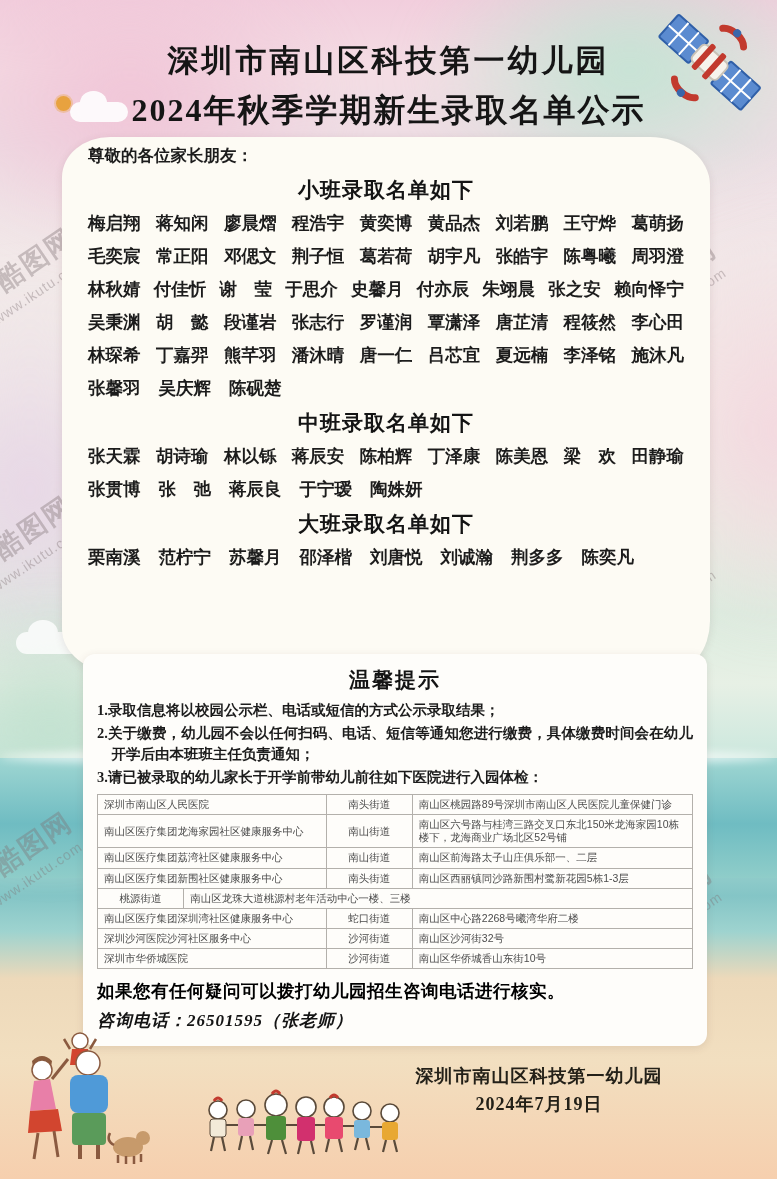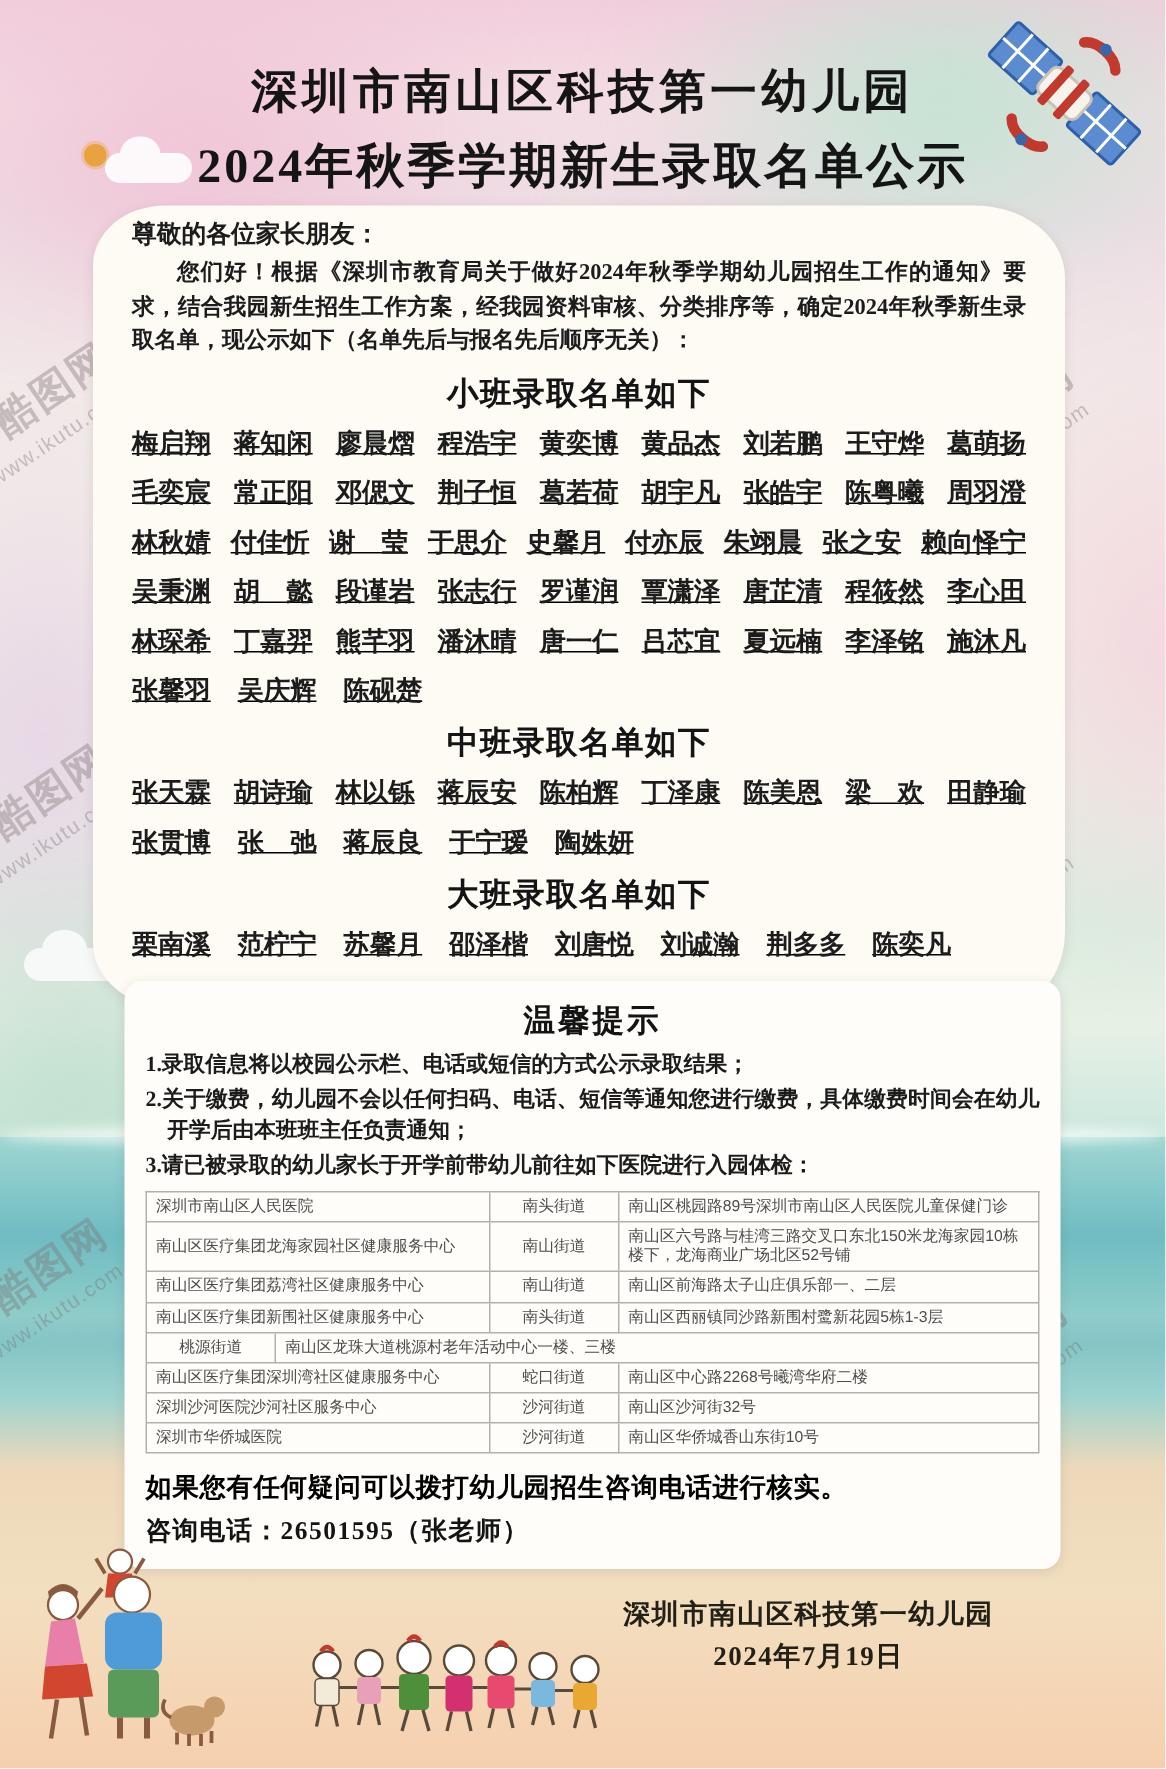--- a/index.html
+++ b/index.html
@@ -43,37 +43,37 @@
     border-radius:48px 60px 42px 56px/40px 48px 52px 44px;box-shadow:0 2px 8px rgba(90,60,60,.12);
     padding:8px 26px;box-sizing:border-box;}
   .card2{position:absolute;left:83px;top:654px;width:624px;height:392px;background:#fefdfa;
     border-radius:12px;box-shadow:0 2px 8px rgba(90,60,60,.12);padding:10px 14px;box-sizing:border-box;}
 
   .salutation{font-size:16.5px;font-weight:bold;color:#1c1c1c;}
   .letter-body{font-size:15px;font-weight:bold;color:#1c1c1c;line-height:1.5;text-indent:2em;margin-top:4px;text-align:justify;}
 
   .list-heading{font-size:21px;font-weight:900;color:#141414;text-align:center;margin-top:9px;letter-spacing:1px;}
   .names{margin-top:7px;}
-  .name-row{display:flex;margin-bottom:9px;gap:18px;text-decoration:underline;}
+  .name-row{display:flex;margin-bottom:9px;gap:18px;}
   .name-row.full{justify-content:space-between;gap:0;}
   .student-name{font-size:17.5px;font-weight:bold;color:#1c1c1c;white-space:pre;}
 
   .tips-heading{font-size:21px;font-weight:900;color:#141414;text-align:center;letter-spacing:2px;margin-top:2px;}
   .tips{margin-top:6px;}
   .tip-item{font-size:14.5px;font-weight:bold;color:#1c1c1c;line-height:1.45;margin:0 0 2px 0;padding-left:1em;text-indent:-1em;text-align:justify;}
 
   .hosp-table{margin-top:6px;border:1px solid #b3b0ab;border-bottom:none;font-family:"Liberation Sans",sans-serif;}
   .t-row{display:flex;border-bottom:1px solid #b3b0ab;}
   .t-cell{font-size:10.5px;color:#4c4c4c;padding:3px 6px;box-sizing:border-box;display:flex;align-items:center;line-height:1.25;}
   .t-cell.c1{width:38.5%;border-right:1px solid #b3b0ab;}
   .t-cell.c2{width:14.5%;border-right:1px solid #b3b0ab;justify-content:center;text-align:center;}
   .t-cell.c3{width:47%;}
 
   .contact1{font-size:17.5px;font-weight:900;color:#000000;margin-top:10px;letter-spacing:.5px;}
-  .contact2{font-size:17px;font-weight:900;color:#141414;margin-top:6px;letter-spacing:1px;}
+  .contact2{font-size:17px;font-weight:900;color:#141414;margin-top:6px;letter-spacing:1px;font-style:italic;}
 
   .footer{position:absolute;right:48px;top:1064px;width:380px;text-align:center;color:#232018;}
   .footer .org{font-size:18px;font-weight:900;letter-spacing:1px;}
   .footer .date{font-size:18px;font-weight:900;margin-top:4px;letter-spacing:1px;}
 
   .sat{position:absolute;left:648px;top:2px;}
   .kids{position:absolute;left:0px;top:1025px;}
 </style>
 </head>
 <body>
@@ -170,21 +170,20 @@
     <div class="wm-url">www.ikutu.com</div>
   </div>
 
   <div class="title">
     <div class="l1">深圳市南山区科技第一幼儿园</div>
     <div class="l2">2024年秋季学期新生录取名单公示</div>
   </div>
 
   <div class="card1">
     <div class="salutation">尊敬的各位家长朋友：</div>
-    <div class="letter-body">您们好！根据《深圳市教育局关于做好2024年秋季学期幼儿园招生工作的通知》要求，结合我园新生招生工作方案，经我园资料审核、分类排序等，确定2024年秋季新生录取名单，现公示如下（名单先后与报名先后顺序无关）：</div>
 
     <div class="list-heading">小班录取名单如下</div>
     <div class="names">
         <div class="name-row full">
           <span class="student-name">梅启翔</span>
           <span class="student-name">蒋知闲</span>
           <span class="student-name">廖晨熠</span>
           <span class="student-name">程浩宇</span>
           <span class="student-name">黄奕博</span>
           <span class="student-name">黄品杰</span>

